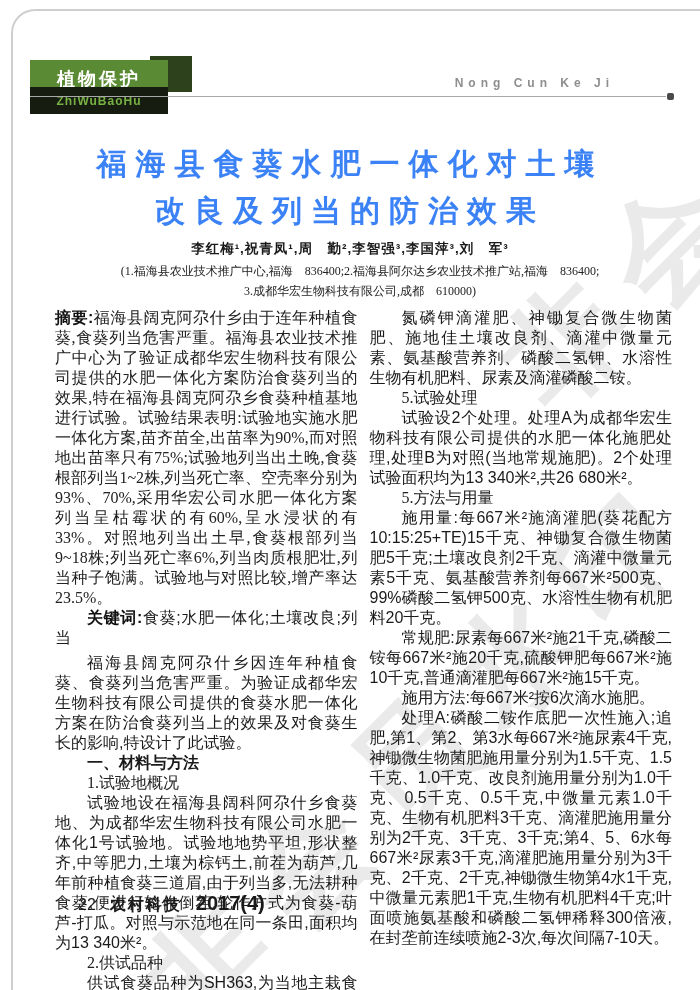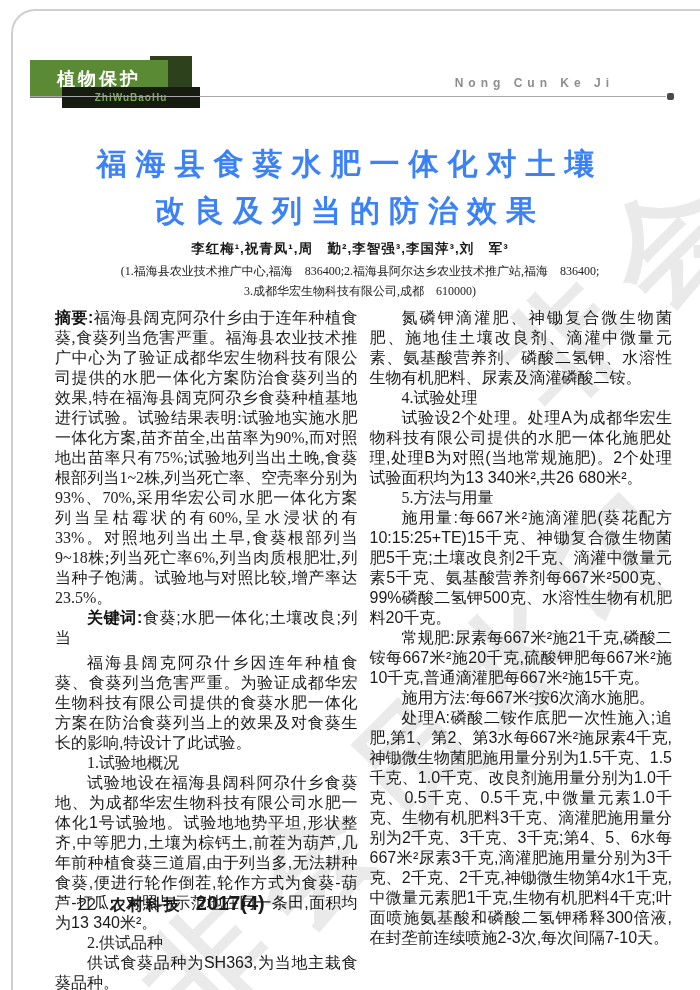--- a/index.html
+++ b/index.html
@@ -44,25 +44,25 @@
     background:#2c411c;
   }
   .tab{
     position:absolute;left:30px;top:60px;width:138px;height:38px;
     background:#5a8a33;
     color:#ffffff;
     font-size:18px;font-weight:bold;letter-spacing:3px;
     display:flex;align-items:center;justify-content:center;
   }
   .tab-strip{
-    position:absolute;left:30px;top:87px;width:138px;height:21px;
+    position:absolute;left:30px;top:87px;width:138px;height:27px;
     background:#161c10;
     color:#77b143;
-    font-size:10px;font-weight:bold;letter-spacing:1px;
-    display:flex;align-items:center;justify-content:center;margin-left:32px;
+    font-size:12px;font-weight:bold;letter-spacing:1px;
+    display:flex;align-items:center;justify-content:center;
   }
   .journal-pinyin{
     position:absolute;top:76px;right:86px;
     color:#8e8e8e;font-size:12px;font-weight:bold;letter-spacing:5px;
   }
   .header-rule{
     position:absolute;top:96px;left:30px;right:34px;height:1px;
     background:#a8a8a8;
   }
   .rule-dot{
@@ -159,29 +159,30 @@
         <div class="abstract-block">
           <p class="no-indent">
             <span class="lbl">摘要:</span><span>福海县阔克阿尕什乡由于连年种植食葵,食葵列当危害严重。福海县农业技术推广中心为了验证成都华宏生物科技有限公司提供的水肥一体化方案防治食葵列当的效果,特在福海县阔克阿尕乡食葵种植基地进行试验。试验结果表明:试验地实施水肥一体化方案,苗齐苗全,出苗率为90%,而对照地出苗率只有75%;试验地列当出土晚,食葵根部列当1~2株,列当死亡率、空壳率分别为93%、70%,采用华宏公司水肥一体化方案列当呈枯霉状的有60%,呈水浸状的有33%。对照地列当出土早,食葵根部列当9~18株;列当死亡率6%,列当肉质根肥壮,列当种子饱满。试验地与对照比较,增产率达23.5%。</span>
           </p>
         </div>
         <p class="kw-line">
           <span class="lbl">关键词:</span><span>食葵;水肥一体化;土壤改良;列当</span>
         </p>
         <div class="body-gap"></div>
         <p>福海县阔克阿尕什乡因连年种植食葵、食葵列当危害严重。为验证成都华宏生物科技有限公司提供的食葵水肥一体化方案在防治食葵列当上的效果及对食葵生长的影响,特设计了此试验。</p>
+        <p class="h-bold">一、材料与方法</p>
         <p class="h-num">1.试验地概况</p>
         <p>试验地设在福海县阔科阿尕什乡食葵地、为成都华宏生物科技有限公司水肥一体化1号试验地。试验地地势平坦,形状整齐,中等肥力,土壤为棕钙土,前茬为葫芦,几年前种植食葵三道眉,由于列当多,无法耕种食葵,便进行轮作倒茬,轮作方式为食葵-葫芦-打瓜。对照与示范地在同一条田,面积均为13 340米²。</p>
         <p class="h-num">2.供试品种</p>
         <p>供试食葵品种为SH363,为当地主栽食葵品种。</p>
       </div>
 
       <div class="col">
         <p>氮磷钾滴灌肥、神锄复合微生物菌肥、施地佳土壤改良剂、滴灌中微量元素、氨基酸营养剂、磷酸二氢钾、水溶性生物有机肥料、尿素及滴灌磷酸二铵。</p>
-        <p class="h-num">4.试验处理</p>
+        <p class="h-num">5.试验处理</p>
         <p>试验设2个处理。处理A为成都华宏生物科技有限公司提供的水肥一体化施肥处理,处理B为对照(当地常规施肥)。2个处理试验面积均为13 340米²,共26 680米²。</p>
         <p class="h-num">5.方法与用量</p>
         <p>施用量:每667米²施滴灌肥(葵花配方10:15:25+TE)15千克、神锄复合微生物菌肥5千克;土壤改良剂2千克、滴灌中微量元素5千克、氨基酸营养剂每667米²500克、99%磷酸二氢钾500克、水溶性生物有机肥料20千克。</p>
         <p>常规肥:尿素每667米²施21千克,磷酸二铵每667米²施20千克,硫酸钾肥每667米²施10千克,普通滴灌肥每667米²施15千克。</p>
         <p>施用方法:每667米²按6次滴水施肥。</p>
         <p>处理A:磷酸二铵作底肥一次性施入;追肥,第1、第2、第3水每667米²施尿素4千克,神锄微生物菌肥施用量分别为1.5千克、1.5千克、1.0千克、改良剂施用量分别为1.0千克、0.5千克、0.5千克,中微量元素1.0千克、生物有机肥料3千克、滴灌肥施用量分别为2千克、3千克、3千克;第4、5、6水每667米²尿素3千克,滴灌肥施用量分别为3千克、2千克、2千克,神锄微生物第4水1千克,中微量元素肥1千克,生物有机肥料4千克;叶面喷施氨基酸和磷酸二氢钾稀释300倍液,在封垄前连续喷施2-3次,每次间隔7-10天。</p>
       </div>
 
     </div>
 

